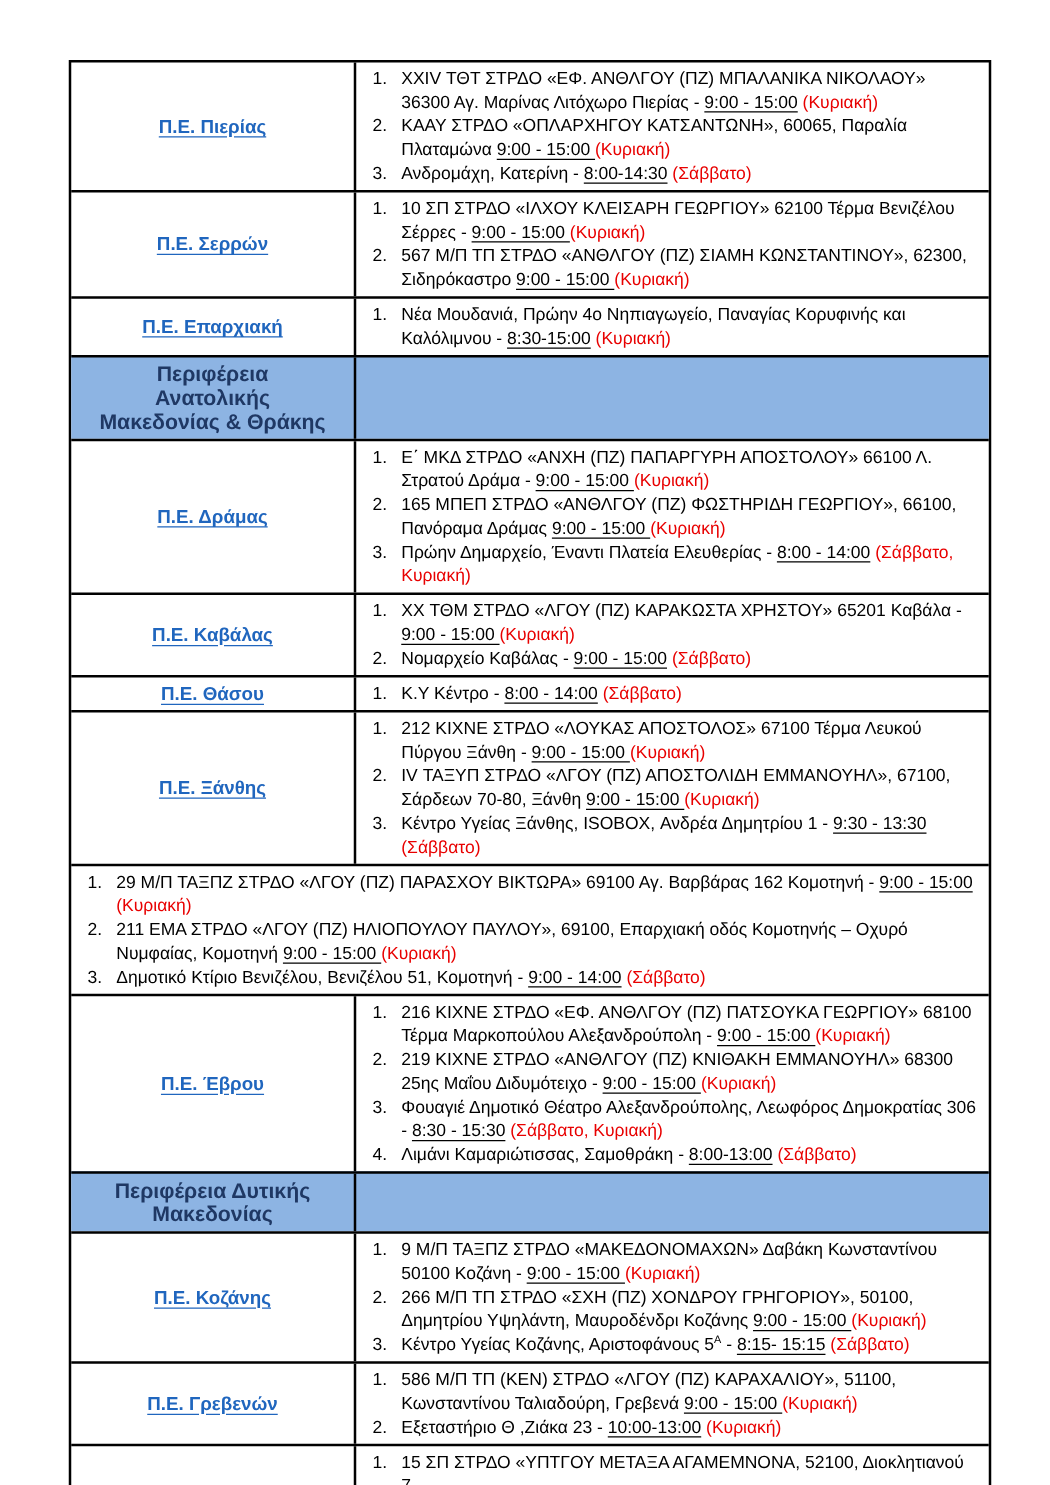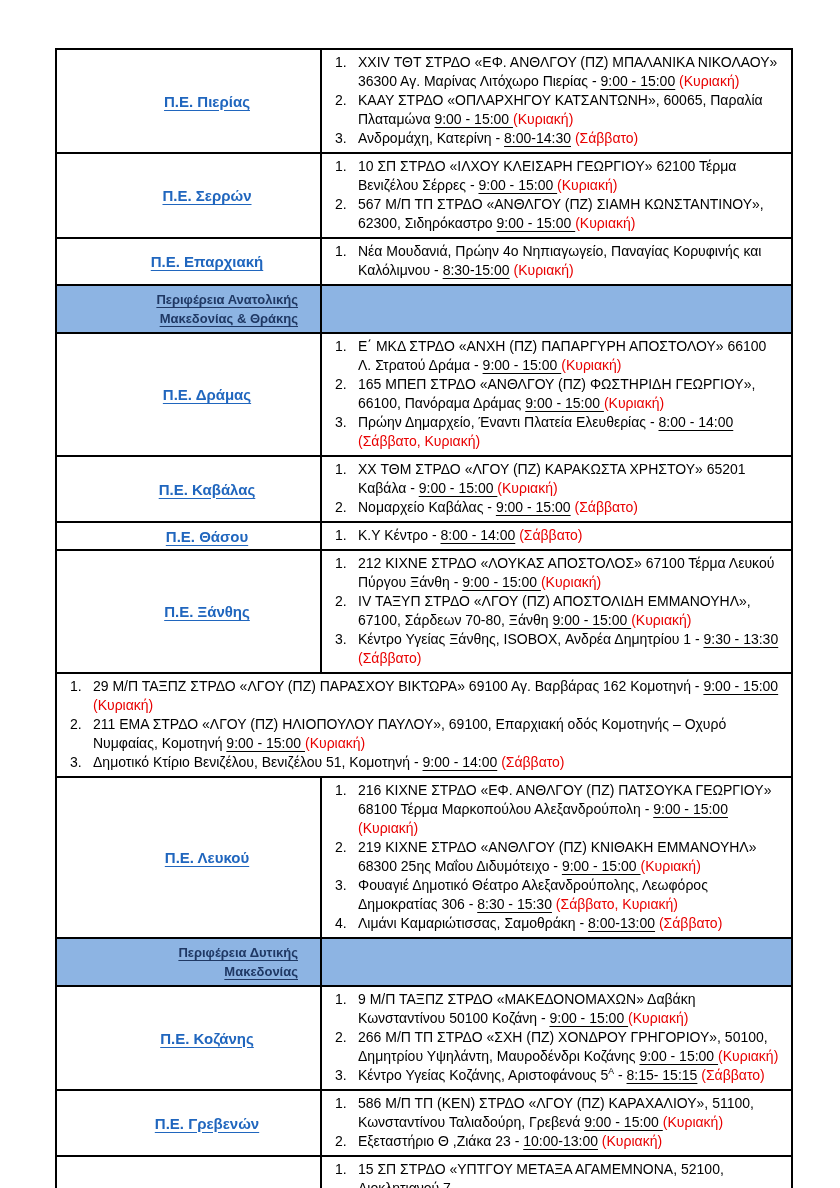--- a/index.html
+++ b/index.html
@@ -29,41 +29,38 @@
   }
   .row{display:flex;border-top:2px solid var(--border);}
   .row:first-child{border-top:none;}
   .row.sec{background:var(--section-bg);}
   .c1{
     flex:0 0 228px;
     border-right:2px solid var(--border);
     display:flex;align-items:center;justify-content:center;
     text-align:center;
     padding:2px 8px;
-    margin-left:37px;
   }
   .c2{flex:1;padding:3px 6px 4px 0;}
   .row.sec .c2{padding:0;}
   .reglab{
     color:var(--region-blue);
     font-weight:bold;
     font-size:15px;
     text-decoration:underline;
     text-underline-offset:3px;
     line-height:19px;
   }
   .seclab{
     color:var(--section-text);
     font-weight:bold;
-    font-size:13px;
-    text-decoration:underline;
+    font-size:17px;
     text-underline-offset:3px;
     line-height:19px;
     padding:2px 14px;
-    text-align:right;
   }
   .item{display:flex;align-items:flex-start;font-size:14px;line-height:19px;}
   .num{flex:0 0 36px;padding-left:13px;}
   .txt{flex:1;padding-right:4px;}
   .sg-n{}
   .sg-u{text-decoration:underline;text-underline-offset:3px;text-decoration-thickness:1.3px;}
   .sg-r{color:var(--day-red);}
   .sg-sup{vertical-align:super;font-size:0.62em;line-height:0;}
 </style>
 </head>
@@ -197,21 +194,21 @@
             <span class="txt"><span class="sg-n">211 ΕΜΑ ΣΤΡΔΟ «ΛΓΟΥ (ΠΖ) ΗΛΙΟΠΟΥΛΟΥ ΠΑΥΛΟΥ», 69100, Επαρχιακή οδός Κομοτηνής – Οχυρό Νυμφαίας, Κομοτηνή </span><span class="sg-u">9:00 - 15:00 </span><span class="sg-r">(Κυριακή)</span></span>
           </div>
           <div class="item">
             <span class="num">3.</span>
             <span class="txt"><span class="sg-n">Δημοτικό Κτίριο Βενιζέλου, Βενιζέλου 51, Κομοτηνή - </span><span class="sg-u">9:00 - 14:00</span><span class="sg-n"> </span><span class="sg-r">(Σάββατο)</span></span>
           </div>
         </div>
       </div>
       <div class="row">
         <div class="c1">
-          <span class="reglab">Π.Ε. Λευκού</span>
+          <span class="reglab">Π.Ε. Έβρου</span>
         </div>
         <div class="c2">
           <div class="item">
             <span class="num">1.</span>
             <span class="txt"><span class="sg-n">216 ΚΙΧΝΕ ΣΤΡΔΟ «ΕΦ. ΑΝΘΛΓΟΥ (ΠΖ) ΠΑΤΣΟΥΚΑ ΓΕΩΡΓΙΟΥ» 68100 Τέρμα Μαρκοπούλου Αλεξανδρούπολη - </span><span class="sg-u">9:00 - 15:00 </span><span class="sg-r">(Κυριακή)</span></span>
           </div>
           <div class="item">
             <span class="num">2.</span>
             <span class="txt"><span class="sg-n">219 ΚΙΧΝΕ ΣΤΡΔΟ «ΑΝΘΛΓΟΥ (ΠΖ) ΚΝΙΘΑΚΗ ΕΜΜΑΝΟΥΗΛ» 68300 25ης Μαΐου Διδυμότειχο - </span><span class="sg-u">9:00 - 15:00 </span><span class="sg-r">(Κυριακή)</span></span>
           </div>

